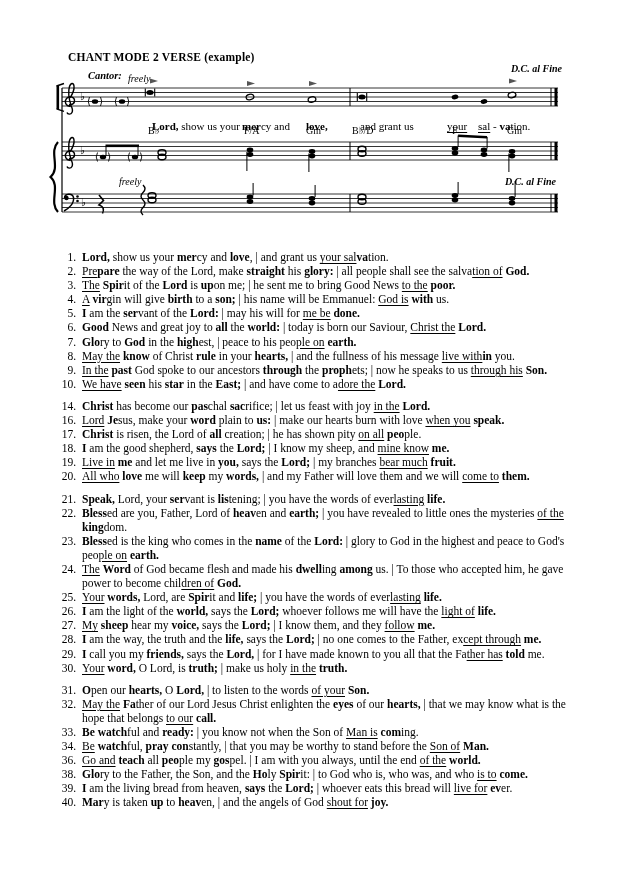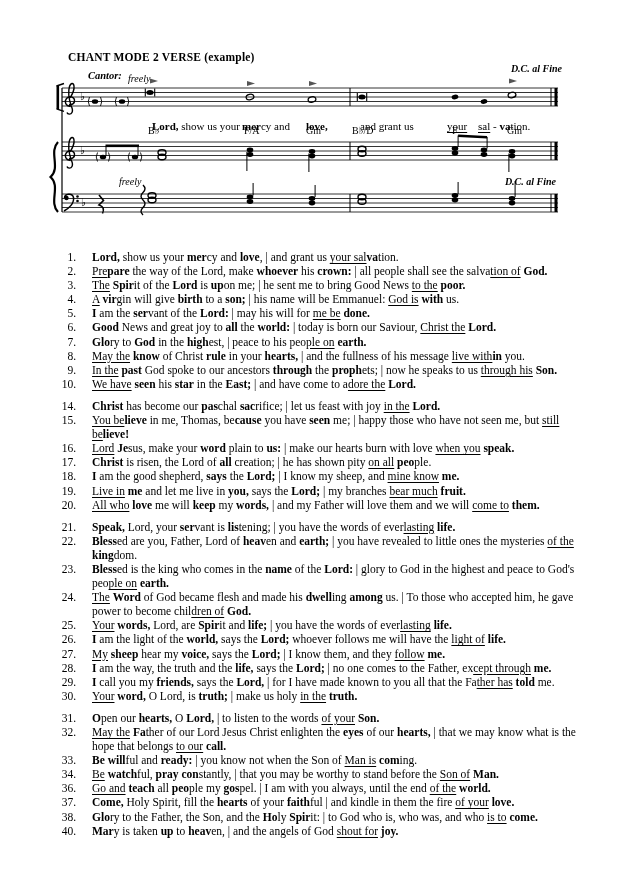--- a/index.html
+++ b/index.html
@@ -18,21 +18,21 @@
   .f1{left:128px;top:73px;}
   .f2{left:119px;top:176px;}
   .lyric{top:120px;font-size:11px;}
   .chord{top:125px;font-size:10px;}
   .lyric u, .verse-text u{text-decoration:underline;text-underline-offset:2px;}
   svg{position:absolute;left:0;top:0;}
   .verses{position:absolute;left:54px;top:250px;width:540px;}
   .verse-group{margin-bottom:8px;}
   .verse-row{display:flex;font-size:11.5px;line-height:14.1px;}
   .verse-num{width:22px;text-align:right;flex:0 0 22px;}
-  .verse-text{margin-left:16px;width:507px;}
+  .verse-text{margin-left:6px;width:507px;}
 </style>
 </head>
 <body>
 
 <div class="page">
 
   <svg width="620" height="246" viewBox="0 0 620 246">
 
     <g stroke="#000" stroke-width="0.8">
       <path d="M62 88H558 M62 92.5H558 M62 97H558 M62 101.5H558 M62 106H558"></path>
@@ -216,21 +216,21 @@
 
   <div class="verses">
       <div class="verse-group">
     <div class="verse-row">
       <span class="verse-num">1.</span>
       <span class="verse-text"><b>Lord,</b> show us your <b>mer</b>cy and <b>love</b>, | and grant us <u>your sal</u><b>va</b>tion.</span>
     </div>
 
     <div class="verse-row">
       <span class="verse-num">2.</span>
-      <span class="verse-text"><u>Pre</u><b>pare</b> the way of the Lord, make <b>whoever</b> his <b>crown:</b> | all people shall see the salva<u>tion of</u> <b>God.</b></span>
+      <span class="verse-text"><u>Pre</u><b>pare</b> the way of the Lord, make <b>straight</b> his <b>glory:</b> | all people shall see the salva<u>tion of</u> <b>God.</b></span>
     </div>
 
     <div class="verse-row">
       <span class="verse-num">3.</span>
       <span class="verse-text"><u>The</u> <b>Spir</b>it of the <b>Lord</b> is <b>up</b>on me; | he sent me to bring Good News <u>to the</u> <b>poor.</b></span>
     </div>
 
     <div class="verse-row">
       <span class="verse-num">4.</span>
       <span class="verse-text"><u>A</u> <b>vir</b>gin will give <b>birth</b> to a <b>son;</b> | his name will be Emmanuel: <u>God is</u> <b>with</b> us.</span>
@@ -265,24 +265,20 @@
       <span class="verse-num">10.</span>
       <span class="verse-text"><u>We have</u> <b>seen</b> his <b>star</b> in the <b>East;</b> | and have come to a<u>dore the</u> <b>Lord.</b></span>
     </div>
   </div>
       <div class="verse-group">
     <div class="verse-row">
       <span class="verse-num">14.</span>
       <span class="verse-text"><b>Christ</b> has become our <b>pas</b>chal <b>sac</b>rifice; | let us feast with joy <u>in the</u> <b>Lord.</b></span>
     </div>
 
-    <div class="verse-row">
-      <span class="verse-num">15.</span>
-      <span class="verse-text"><u>You be</u><b>lieve</b> in me, Thomas, be<b>cause</b> you have <b>seen</b> me; | happy those who have not seen me, but <u>still be</u><b>lieve!</b></span>
-    </div>
 
     <div class="verse-row">
       <span class="verse-num">16.</span>
       <span class="verse-text"><u>Lord</u> <b>Je</b>sus, make your <b>word</b> plain to <b>us:</b> | make our hearts burn with love <u>when you</u> <b>speak.</b></span>
     </div>
 
     <div class="verse-row">
       <span class="verse-num">17.</span>
       <span class="verse-text"><b>Christ</b> is risen, the Lord of <b>all</b> creation; | he has shown pity <u>on all</u> <b>peo</b>ple.</span>
     </div>
@@ -359,44 +355,44 @@
       <span class="verse-text"><b>O</b>pen our <b>hearts,</b> O <b>Lord,</b> | to listen to the words <u>of your</u> <b>Son.</b></span>
     </div>
 
     <div class="verse-row">
       <span class="verse-num">32.</span>
       <span class="verse-text"><u>May the</u> <b>Fa</b>ther of our Lord Jesus Christ enlighten the <b>eyes</b> of our <b>hearts,</b> | that we may know what is the hope that belongs <u>to our</u> <b>call.</b></span>
     </div>
 
     <div class="verse-row">
       <span class="verse-num">33.</span>
-      <span class="verse-text"><b>Be will</b>ful and <b>ready:</b> | you know not when the Son of <u>Man is</u> <b>com</b>ing.</span>
+      <span class="verse-text"><b>Be watch</b>ful and <b>ready:</b> | you know not when the Son of <u>Man is</u> <b>com</b>ing.</span>
     </div>
 
     <div class="verse-row">
       <span class="verse-num">34.</span>
       <span class="verse-text"><u>Be</u> <b>watch</b>ful, <b>pray con</b>stantly, | that you may be worthy to stand before the <u>Son of</u> <b>Man.</b></span>
     </div>
 
 
     <div class="verse-row">
       <span class="verse-num">36.</span>
       <span class="verse-text"><u>Go and</u> <b>teach</b> all <b>peo</b>ple my <b>gos</b>pel. | I am with you always, until the end <u>of the</u> <b>world.</b></span>
     </div>
 
-    <div class="verse-row">
-      <span class="verse-num">37.</span>
-      <span class="verse-text"><b>Come,</b> Holy Spirit, fill the <b>hearts</b> of your <b>faith</b>ful | and kindle in them the fire <u>of your</u> <b>love.</b></span>
-    </div>
 
     <div class="verse-row">
       <span class="verse-num">38.</span>
       <span class="verse-text"><b>Glo</b>ry to the Father, the Son, and the <b>Ho</b>ly <b>Spir</b>it: | to God who is, who was, and who <u>is to</u> <b>come.</b></span>
     </div>
 
+    <div class="verse-row">
+      <span class="verse-num">39.</span>
+      <span class="verse-text"><b>I</b> am the living bread from heaven, <b>says</b> the <b>Lord;</b> | whoever eats this bread will <u>live for</u> <b>ev</b>er.</span>
+    </div>
 
     <div class="verse-row">
       <span class="verse-num">40.</span>
       <span class="verse-text"><b>Mar</b>y is taken <b>up</b> to <b>heav</b>en, | and the angels of God <u>shout for</u> <b>joy.</b></span>
     </div>
   </div>
     </div>
 
 </div>
 

